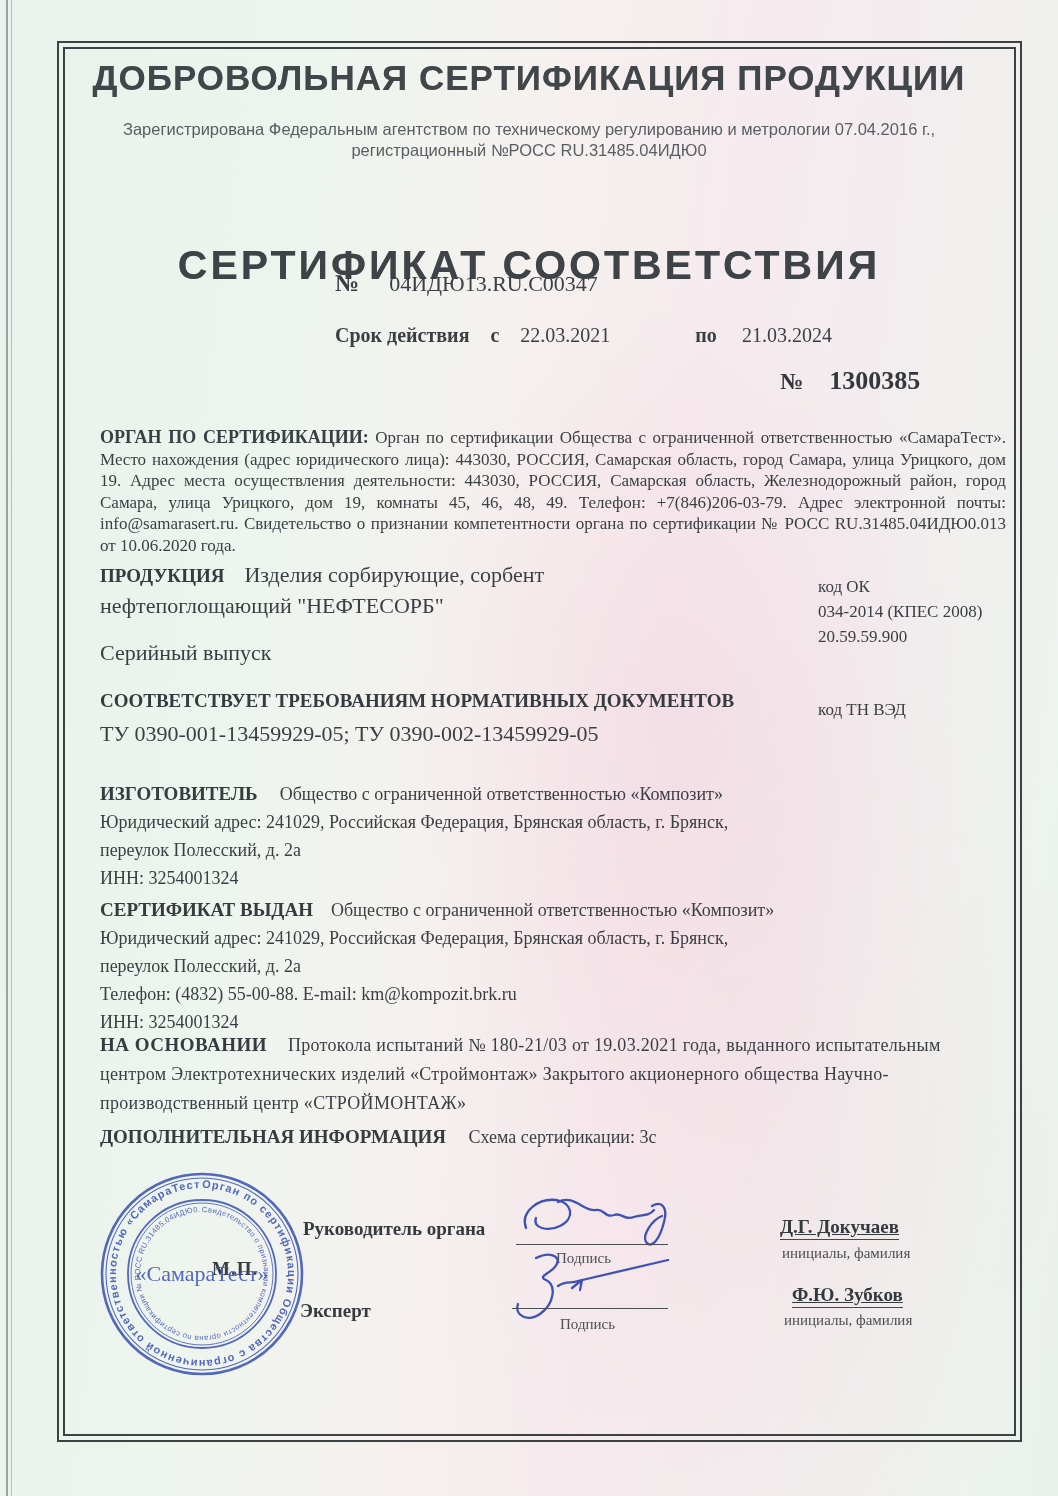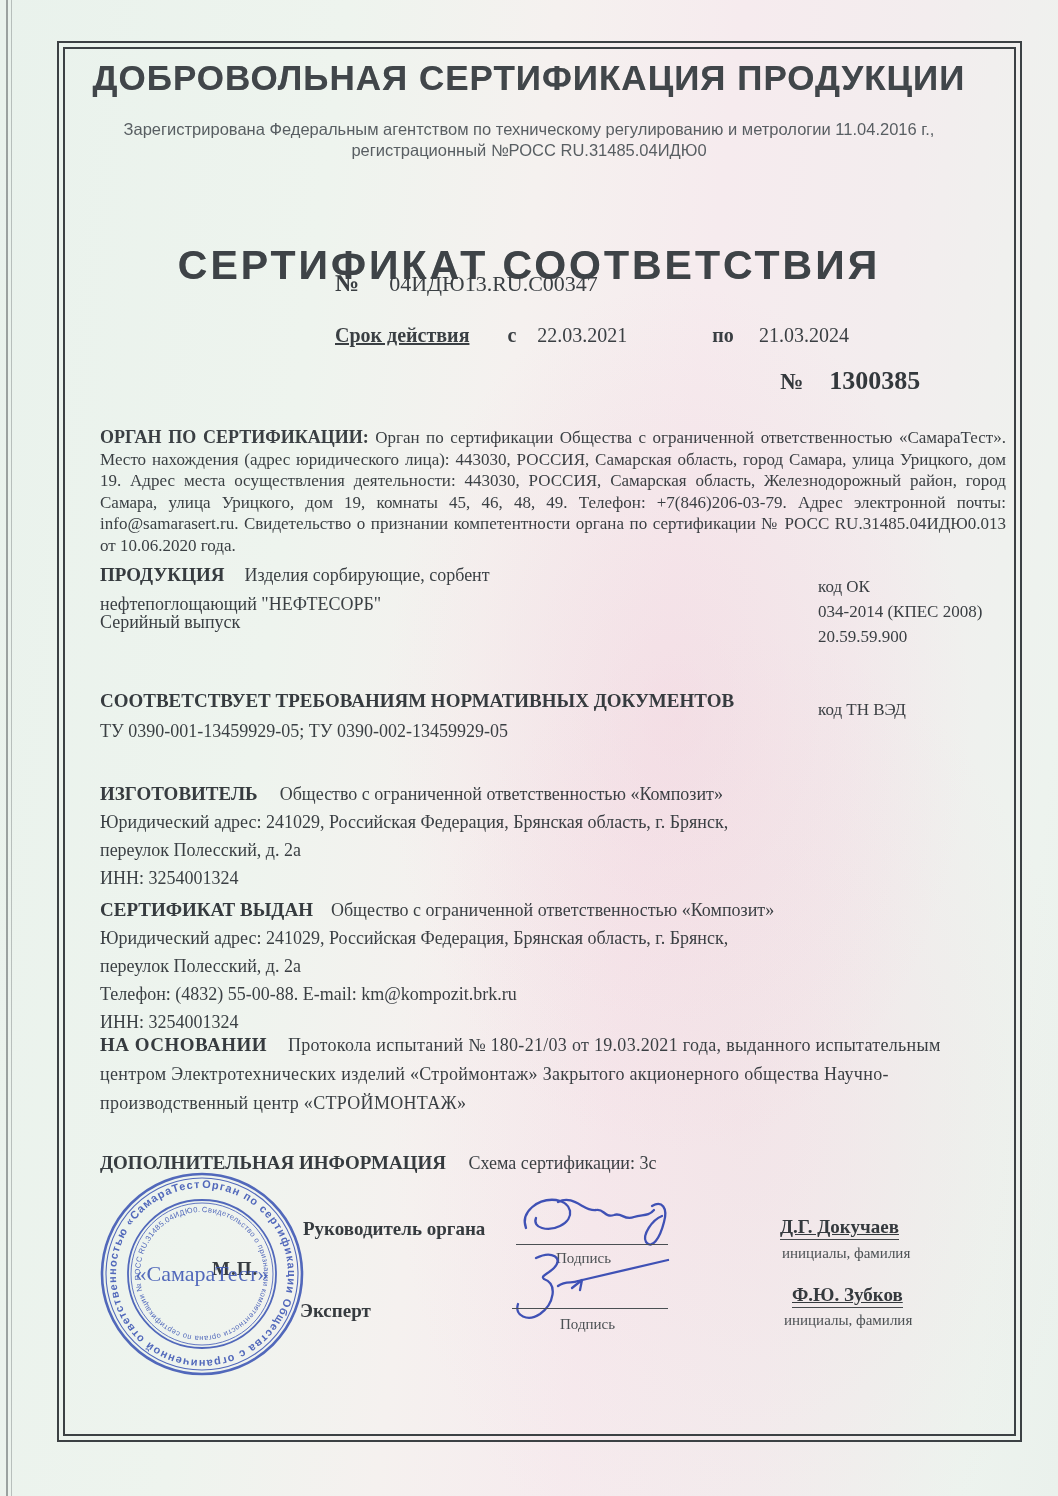--- a/index.html
+++ b/index.html
@@ -22,21 +22,21 @@
   .doc-title{left:0;right:0;top:199px;text-align:center;font-size:41px;font-weight:bold;letter-spacing:3px;color:#3e4347;margin-top:43px;}
   .certno-row{left:335px;top:270px;font-size:22px;}
   .certno-row .no{font-weight:bold;font-size:24px;margin-right:30px;}
   .validity{left:335px;top:324px;font-size:20px;}
   .validity .b{font-weight:bold;}
   .blankno{left:780px;top:366px;font-weight:bold;font-size:26px;color:#33383c;}
   .blankno .no{font-size:23px;margin-right:26px;}
   .para{left:100px;width:906px;font-size:17px;line-height:21.6px;text-align:justify;}
   .para .lbl{font-weight:bold;font-size:18px;}
   .sec-lbl{font-weight:bold;font-size:19px;color:#363b3f;}
-  .body-txt{font-size:18px;}
+  .body-txt{font-size:22px;}
   .lines{left:100px;font-size:18px;line-height:28px;}
   .codes{left:818px;font-size:17px;line-height:25px;}
   .caption{font-size:15px;color:#4c5154;}
   .name{font-weight:bold;font-size:19px;color:#34393d;border-bottom:1.6px solid #44494d;padding-bottom:1px;text-decoration:underline;}
   .sigline{height:0;border-top:1.6px solid #4a4f53;}
   .mp{font-weight:bold;font-size:19px;color:#383d41;letter-spacing:1px;}
   .stamp{opacity:.88;}
   .txt-soft{text-shadow:0 0 0.6px rgba(70,75,80,.45);}
 </style>
 </head>
@@ -46,31 +46,31 @@
 
   <div class="edge-line" style="left:6px;width:2px;"></div>
   <div class="edge-line" style="left:11px;width:1px;opacity:.35;"></div>
 
   <div class="frame">
     <div class="frame-inner"></div>
   </div>
 
   <div class="abs sans sys-title txt-soft">ДОБРОВОЛЬНАЯ СЕРТИФИКАЦИЯ ПРОДУКЦИИ</div>
   <div class="abs sans sys-sub">
-    <div>Зарегистрирована Федеральным агентством по техническому регулированию и метрологии 11.04.2016 г.,</div>
+    <div>Зарегистрирована Федеральным агентством по техническому регулированию и метрологии 07.04.2016 г.,</div>
     <div>регистрационный №РОСС RU.31485.04ИДЮ0</div>
   </div>
   <div class="abs sans doc-title txt-soft">СЕРТИФИКАТ СООТВЕТСТВИЯ</div>
 
   <div class="abs certno-row">
     <span class="no">№</span><span>04ИДЮ13.RU.C00347</span>
   </div>
 
   <div class="abs validity">
-    <span class="b" style="margin-right:33px;text-decoration:underline;">Срок действия</span>
+    <span class="b" style="margin-right:16px;">Срок действия</span>
     <span class="b" style="margin-right:16px;">с</span>
     <span style="margin-right:80px;">22.03.2021</span>
     <span class="b" style="margin-right:20px;">по</span>
     <span>21.03.2024</span>
   </div>
 
   <div class="abs blankno">
     <span class="no">№</span><span>1300385</span>
   </div>
 
@@ -81,21 +81,21 @@
 
   <div class="abs lines" style="top:560px;line-height:29px;">
     <div><span class="sec-lbl" style="margin-right:20px;">ПРОДУКЦИЯ</span><span class="body-txt">Изделия сорбирующие, сорбент</span></div>
     <div class="body-txt">нефтепоглощающий "НЕФТЕСОРБ"</div>
   </div>
   <div class="abs codes" style="top:574px;">
     <div>код ОК</div>
     <div>034-2014 (КПЕС 2008)</div>
     <div>20.59.59.900</div>
   </div>
-  <div class="abs body-txt" style="left:100px;top:612px;">Серийный выпуск</div>
+  <div class="abs body-txt" style="left:100px;top:640px;">Серийный выпуск</div>
 
   <div class="abs sec-lbl" style="left:100px;top:690px;">СООТВЕТСТВУЕТ ТРЕБОВАНИЯМ НОРМАТИВНЫХ ДОКУМЕНТОВ</div>
   <div class="abs codes" style="top:697px;">код ТН ВЭД</div>
   <div class="abs body-txt" style="left:100px;top:721px;">ТУ 0390-001-13459929-05; ТУ 0390-002-13459929-05</div>
 
   <div class="abs lines" style="top:780px;">
     <div><span class="sec-lbl" style="margin-right:22px;text-align:right;">ИЗГОТОВИТЕЛЬ</span><span>Общество с ограниченной ответственностью «Композит»</span></div>
     <div>Юридический адрес: 241029, Российская Федерация, Брянская область, г. Брянск,</div>
     <div>переулок Полесский, д. 2а</div>
     <div>ИНН: 3254001324</div>
@@ -107,21 +107,21 @@
     <div>переулок Полесский, д. 2а</div>
     <div>Телефон: (4832) 55-00-88. E-mail: km@kompozit.brk.ru</div>
     <div>ИНН: 3254001324</div>
   </div>
 
   <div class="abs" style="left:100px;top:1030px;width:900px;font-size:18px;line-height:29px;letter-spacing:0.3px;">
     <span class="sec-lbl" style="margin-right:16px;letter-spacing:0.5px;">НА ОСНОВАНИИ</span>
     <span>Протокола испытаний № 180-21/03 от 19.03.2021 года, выданного испытательным центром Электротехнических изделий «Строймонтаж» Закрытого акционерного общества Научно-производственный центр «СТРОЙМОНТАЖ»</span>
   </div>
 
-  <div class="abs" style="left:100px;top:1152px;font-size:18px;">
+  <div class="abs" style="left:100px;top:1126px;font-size:18px;">
     <span class="sec-lbl" style="margin-right:18px;">ДОПОЛНИТЕЛЬНАЯ ИНФОРМАЦИЯ</span>
     <span>Схема сертификации: 3с</span>
   </div>
 
   <div class="abs mp" style="left:212px;top:1258px;">М.П.</div>
 
   <svg class="abs stamp" style="left:96px;top:1168px;" width="212" height="212" viewBox="0 0 212 212">
     <defs>
       <path id="ringOuter" d="M106,20 a86,86 0 1,1 -0.02,0"></path>
       <path id="ringInner" d="M106,44 a62,62 0 1,1 -0.02,0"></path>

